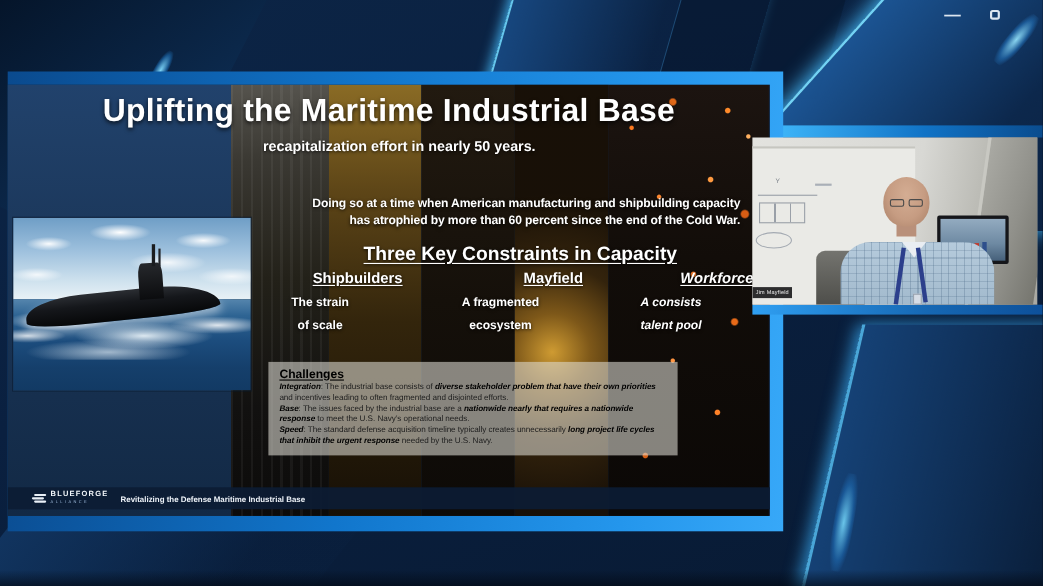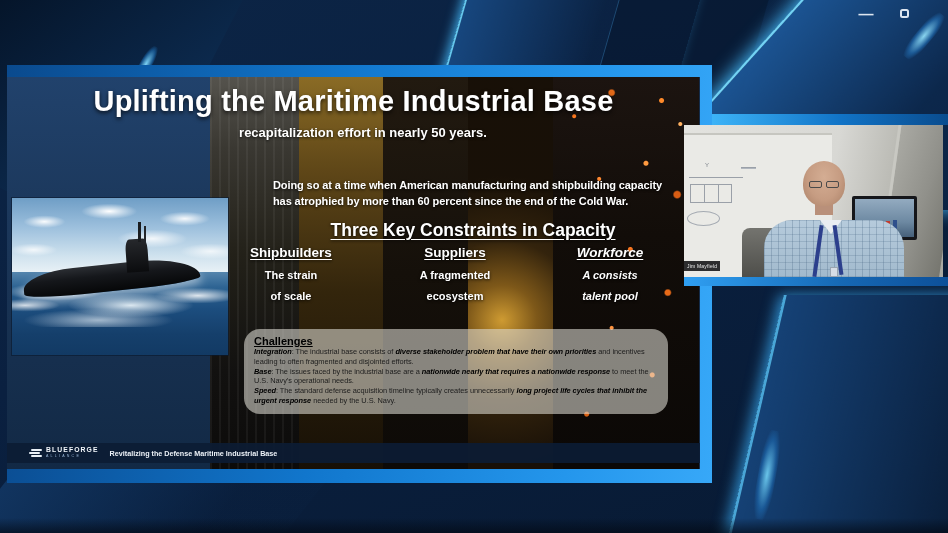--- a/index.html
+++ b/index.html
@@ -72,32 +72,32 @@
     radial-gradient(circle at 78% 44%,#ff7a22 0 2px,transparent 3px),
     radial-gradient(circle at 90% 55%,#e86a18 0 2.5px,transparent 4px),
     radial-gradient(circle at 72% 64%,#ff9440 0 1.5px,transparent 2.5px),
     radial-gradient(circle at 85% 76%,#ff8228 0 2px,transparent 3px),
     radial-gradient(circle at 64% 86%,#d86014 0 2px,transparent 3px);}
   .slide h1,.slide h2,.slide h3,.slide p{margin:0;}
   .s-title{position:absolute;top:8px;left:0;width:100%;text-align:center;color:#fff;
     font-size:29px;font-weight:700;letter-spacing:.2px;text-shadow:0 2px 4px rgba(0,0,0,.75);}
   .s-sub{position:absolute;top:48px;left:121px;width:470px;text-align:center;color:#fff;
     font-size:13px;font-weight:700;line-height:1.25;text-shadow:0 1px 3px rgba(0,0,0,.8);}
-  .s-intro{position:absolute;top:101px;left:266px;width:400px;text-align:left;color:#fff;
+  .s-intro{position:absolute;top:101px;left:266px;width:400px;text-align:right;color:#fff;
     font-size:11px;font-weight:700;line-height:1.45;letter-spacing:-.1px;text-shadow:0 1px 3px rgba(0,0,0,.85);}
   .s-constraints-h{position:absolute;top:143px;left:270px;width:392px;text-align:center;color:#fff;
     font-size:17.5px;font-weight:700;text-decoration:underline;text-underline-offset:3px;
     text-shadow:0 1px 3px rgba(0,0,0,.85);}
   .s-col{position:absolute;top:168px;width:150px;text-align:center;color:#fff;
     text-shadow:0 1px 3px rgba(0,0,0,.85);}
-  .s-col h3{font-size:13.5px;font-weight:700;text-decoration:underline;text-underline-offset:2px;}
+  .s-col h3{font-size:13.5px;font-weight:700;text-decoration:underline;text-underline-offset:2px;text-align:right;}
   .s-col p{font-size:11px;font-weight:700;margin-top:9px;}
   .col-1{left:209px;} .col-2{left:373px;} .col-3{left:528px;font-style:italic;}
-  .challenges{position:absolute;left:237px;top:252px;width:424px;padding:6px 10px 8px;
-    background:rgba(223,220,212,.58);color:#141414;border-radius:16px;}
+  .challenges{position:absolute;left:237px;top:252px;width:372px;padding:6px 10px 8px;
+    background:rgba(223,220,212,.58);color:#141414;}
   .challenges h2{font-size:11px;font-weight:700;text-decoration:underline;color:#000;}
   .challenge-item{font-size:7.4px;line-height:1.32;margin-top:4.5px;color:#1d1d1d;letter-spacing:-.05px;}
   .challenge-item b{color:#000;font-style:italic;}
   .s-footer{position:absolute;left:0;top:366px;width:100%;height:20px;
     background:rgba(12,28,52,.92);display:flex;align-items:center;padding-left:24px;gap:11px;}
   .logo{display:flex;align-items:center;gap:4px;}
   .logo-bars{display:flex;flex-direction:column;gap:1.5px;}
   .logo-bars span{display:block;height:1.6px;background:#e9f0f7;border-radius:1px;}
   .lb1{width:11px;} .lb2{width:11px;margin-left:-2px;} .lb3{width:11px;}
   .logo-words{display:flex;flex-direction:column;line-height:1;}
@@ -218,21 +218,21 @@
         <div>has atrophied by more than 60 percent since the end of the Cold War.</div>
       </div>
       <h2 class="s-constraints-h">Three Key Constraints in Capacity</h2>
 
       <div class="s-col col-1">
         <h3>Shipbuilders</h3>
         <p>The strain</p>
         <p>of scale</p>
       </div>
       <div class="s-col col-2">
-        <h3>Suppliers</h3>
+        <h3>Mayfield</h3>
         <p>A fragmented</p>
         <p>ecosystem</p>
       </div>
       <div class="s-col col-3">
         <h3>Workforce</h3>
         <p>A consists</p>
         <p>talent pool</p>
       </div>
 
       <div class="challenges">

